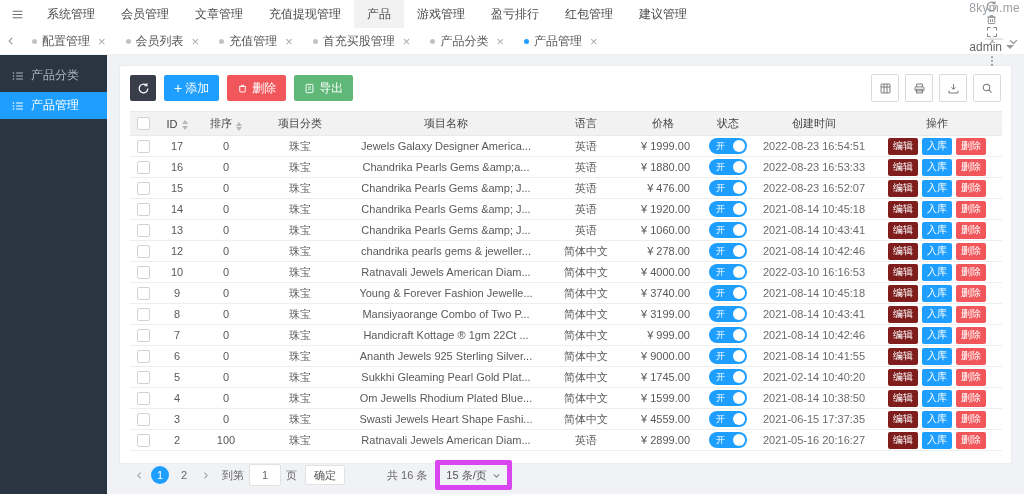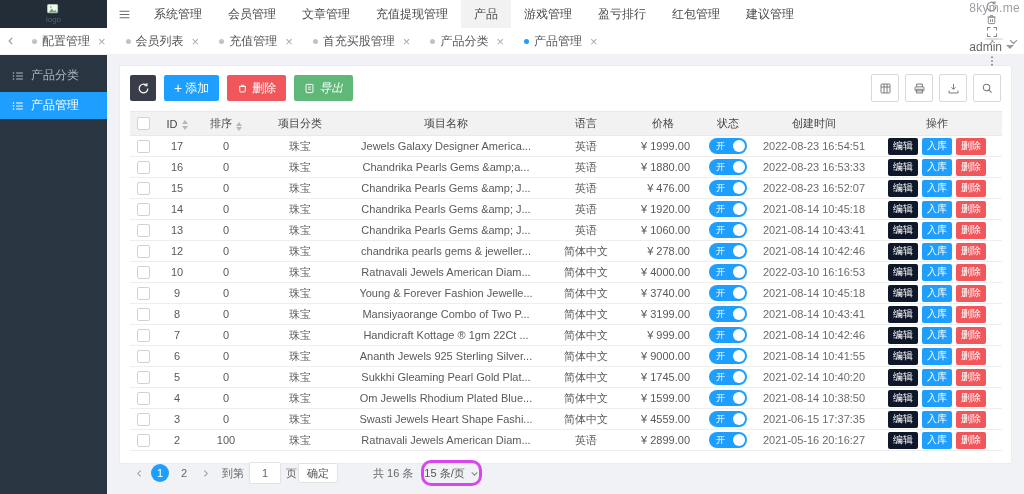--- a/index.html
+++ b/index.html
@@ -41,21 +41,21 @@
   .content{flex:1;background:#f1f2f5;padding:10px 12px;min-width:0;}
   .card{background:#fff;border:1px solid #ececec;border-radius:2px;padding:8px 10px;height:calc(100% - 20px);box-sizing:border-box;}
 
   
   .toolbar{display:flex;align-items:center;margin-bottom:9px;}
   .btn{display:inline-flex;align-items:center;justify-content:center;height:26px;border:none;border-radius:2px;
     color:#fff;font-size:12px;padding:0 10px;margin-right:8px;cursor:pointer;font-family:inherit;}
   .btn-dark{background:#393D49;width:26px;padding:0;}
   .btn-blue{background:#1E9FFF;}
   .btn-red{background:#F0565A;}
-  .btn-green{background:#5FB878;font-style:italic;}
+  .btn-green{background:#5FB878;}
   .btn .bic{margin-right:4px;display:inline-flex;align-items:center;}
   .plus{font-size:14px;line-height:1;margin-right:3px;}
   .tb-right{margin-left:auto;display:flex;}
   .mini{width:26px;height:26px;border:1px solid #d9d9d9;border-radius:2px;background:#fff;margin-left:6px;
     display:flex;align-items:center;justify-content:center;cursor:pointer;}
 
   
   table{width:100%;border-collapse:collapse;table-layout:fixed;font-size:11px;}
   th{background:#f2f2f2;color:#444;font-weight:normal;height:23px;border:1px solid #e9e9e9;border-left:none;border-right:none;padding:0 4px;}
   td{height:20px;border-bottom:1px solid #eee;color:#595959;padding:0 4px;overflow:hidden;white-space:nowrap;text-overflow:ellipsis;}
@@ -65,51 +65,43 @@
   .cb{display:inline-block;width:11px;height:11px;border:1px solid #d2d2d2;border-radius:2px;background:#fff;vertical-align:middle;cursor:pointer;}
   .th-flex{display:inline-flex;align-items:flex-end;}
   .sort{display:inline-flex;flex-direction:column;margin-left:4px;}
   .sort i{display:block;width:0;height:0;border-left:3.5px solid transparent;border-right:3.5px solid transparent;}
   .sort .up{border-bottom:4px solid #b8b8b8;margin-bottom:1.5px;}
   .sort .dn{border-top:4px solid #b8b8b8;}
   .toggle{display:inline-flex;align-items:center;width:38px;height:16px;background:#1E9FFF;border-radius:9px;position:relative;cursor:pointer;vertical-align:middle;}
   .tg-t{color:#fff;font-size:9px;margin-left:7px;}
   .knob{position:absolute;right:2px;top:2px;width:12px;height:12px;border-radius:50%;background:#fff;}
   .op{display:inline-block;color:#fff;font-size:10px;padding:2.5px 5px;border-radius:2px;margin:0 2px;cursor:pointer;line-height:1.2;}
-  .op.g{background:#0f172a;}
+  .op.g{background:#7f1d1d;}
   .op.b{background:#1E9FFF;}
   .op.r{background:#F0565A;}
   .c-time{color:#6b6b6b;}
 
   
   .pagination{display:flex;align-items:center;margin-top:9px;font-size:11px;color:#666;}
   .pg-arrow{width:18px;height:18px;display:flex;align-items:center;justify-content:center;cursor:pointer;color:#999;}
   .page{min-width:18px;height:18px;border-radius:50%;display:inline-flex;align-items:center;justify-content:center;margin:0 3px;cursor:pointer;color:#666;}
   .page.active{background:#1E9FFF;color:#fff;}
   .pg-jump{margin-left:8px;}
   .pg-input{width:26px;height:18px;border:1px solid #e2e2e2;border-radius:2px;text-align:center;font-size:11px;color:#666;margin:0 5px;font-family:inherit;}
-  .pg-btn{border:1px solid #e2e2e2;background:#fff;border-radius:2px;height:20px;padding:0 8px;margin:0 1px;font-size:11px;color:#555;cursor:pointer;font-family:inherit;}
+  .pg-btn{border:1px solid #e2e2e2;background:#fff;border-radius:2px;height:20px;padding:0 8px;margin:0 8px;font-size:11px;color:#555;cursor:pointer;font-family:inherit;}
   .pg-total{margin-right:8px;margin-left:34px;}
-  .pg-select{display:inline-flex;align-items:center;border:3px solid #d946ef;border-radius:10px;height:20px;padding:0 0;cursor:pointer;color:#555;}
+  .pg-select{display:inline-flex;align-items:center;border:5px solid #d946ef;border-radius:2px;height:20px;padding:0 6px;cursor:pointer;color:#555;}
   .pg-select svg{margin-left:5px;}
 </style>
 </head>
 <body>
 
 <div class="app">
 
   <header class="navbar">
-    <div class="logo">
-      <svg width="13" height="11" viewBox="0 0 14 12">
-        <rect x="0.5" y="0.5" width="11" height="9" rx="1" fill="#f4f7f4" stroke="#b9c4bc"></rect>
-        <path d="M2 9 5 5l2.5 3L9 6.5 11 9z" fill="#5fae62"></path>
-        <circle cx="4" cy="3.2" r="1" fill="#8fbf92"></circle>
-      </svg>
-      <span class="logo-text">logo</span>
-    </div>
     <div class="nav-toggle">
       <svg width="13" height="13" viewBox="0 0 16 16" fill="none" stroke="#6b6b6b" stroke-width="1.5">
         <path d="M2 4h12M2 8h12M2 12h12"></path>
       </svg>
     </div>
     <nav class="nav-menu">
         <div class="nav-item">系统管理</div>
         <div class="nav-item">会员管理</div>
         <div class="nav-item">文章管理</div>
         <div class="nav-item">充值提现管理</div>

